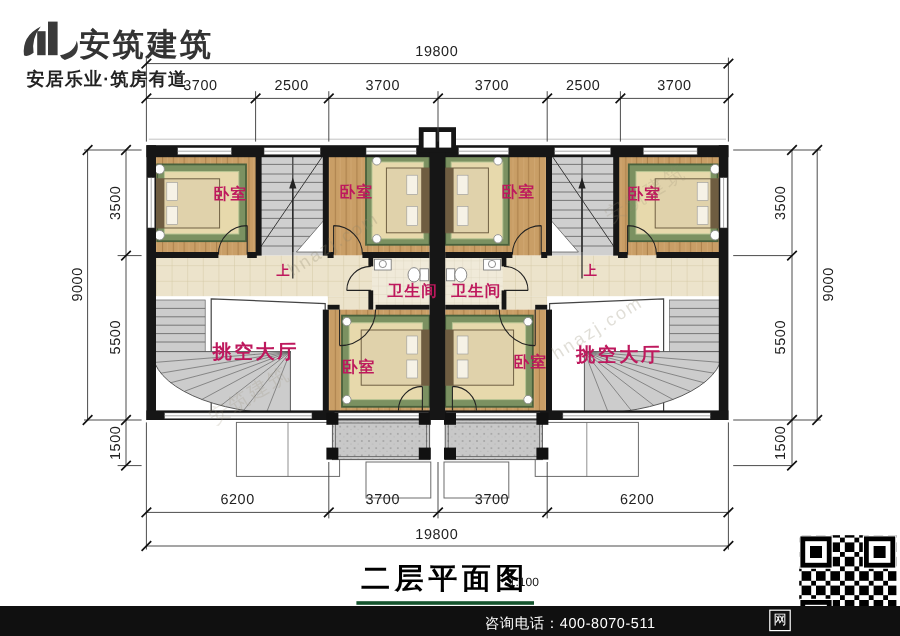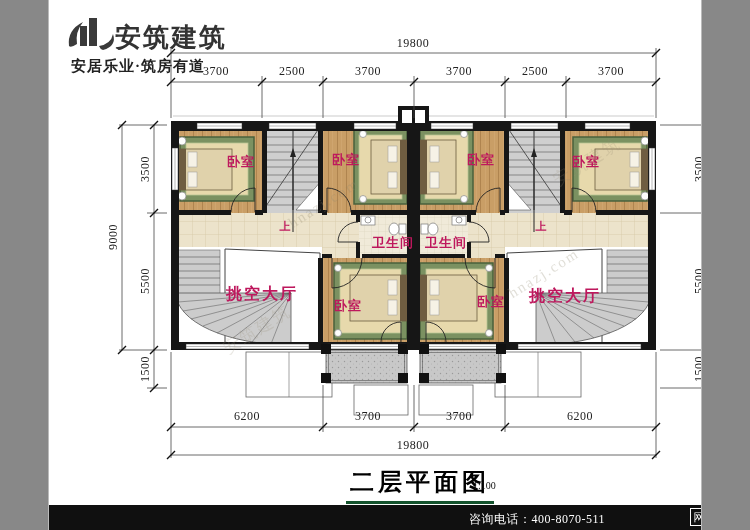--- a/index.html
+++ b/index.html
@@ -1,17 +1,17 @@
 <!DOCTYPE html>
 <html><head>
 <meta charset="utf-8">
 <style>
   html,body{margin:0;padding:0;background:#888;}
-  .stage{position:relative;width:652px;height:530px;background:#fff;overflow:hidden;
-         font-family:Liberation Serif, serif;outline:1px solid #bbb;margin:0 auto;}
+  .stage{position:relative;width:750px;height:530px;background:#fff;overflow:hidden;
+         font-family:Liberation Sans, sans-serif;outline:1px solid #bbb;margin:0 auto;}
   .stage svg{position:absolute;left:0;top:0;}
   .lbl{position:absolute;transform:translate(-50%,-50%);white-space:nowrap;color:#be185d;}
   .room{font-weight:bold;font-size:13px;letter-spacing:1px;}
   .hall{font-weight:bold;font-size:16px;letter-spacing:2px;}
   .up{font-size:11px;font-weight:bold;}
   .dim{font-size:12px;color:#222;letter-spacing:0.5px;}
   .dimv{transform:translate(-50%,-50%) rotate(-90deg);}
   .brand{position:absolute;left:66px;top:20px;font-size:26px;font-weight:bold;color:#333;letter-spacing:2px;}
   .tagline{position:absolute;left:22px;top:57px;font-size:15px;font-weight:bold;color:#222;letter-spacing:1px;}
   .title{position:absolute;left:297px;top:466px;font-size:24px;font-weight:bold;color:#000;
@@ -283,16 +283,16 @@
   <span class="lbl dim dimv" style="left:650px;top:169px;">3500</span>
   <span class="lbl dim dimv" style="left:650px;top:281px;">5500</span>
   <span class="lbl dim dimv" style="left:650px;top:369px;">1500</span>
   <span class="lbl dim dimv" style="left:690px;top:237px;">9000</span>
 
   <span class="title">二层平面图</span>
   <span class="scale">1:100</span>
 
   <div class="footer"></div>
   <span class="ftxt" style="left:103px;margin-top:20px;">湖南安筑建筑设计有限公司</span>
-  <span class="ftxt" style="left:420px;">咨询电话：400-8070-511</span>
+  <span class="ftxt" style="left:404px;">咨询电话：400-8070-511</span>
   <div class="webicon">网</div>
 
 </div>
 
 </body></html>

